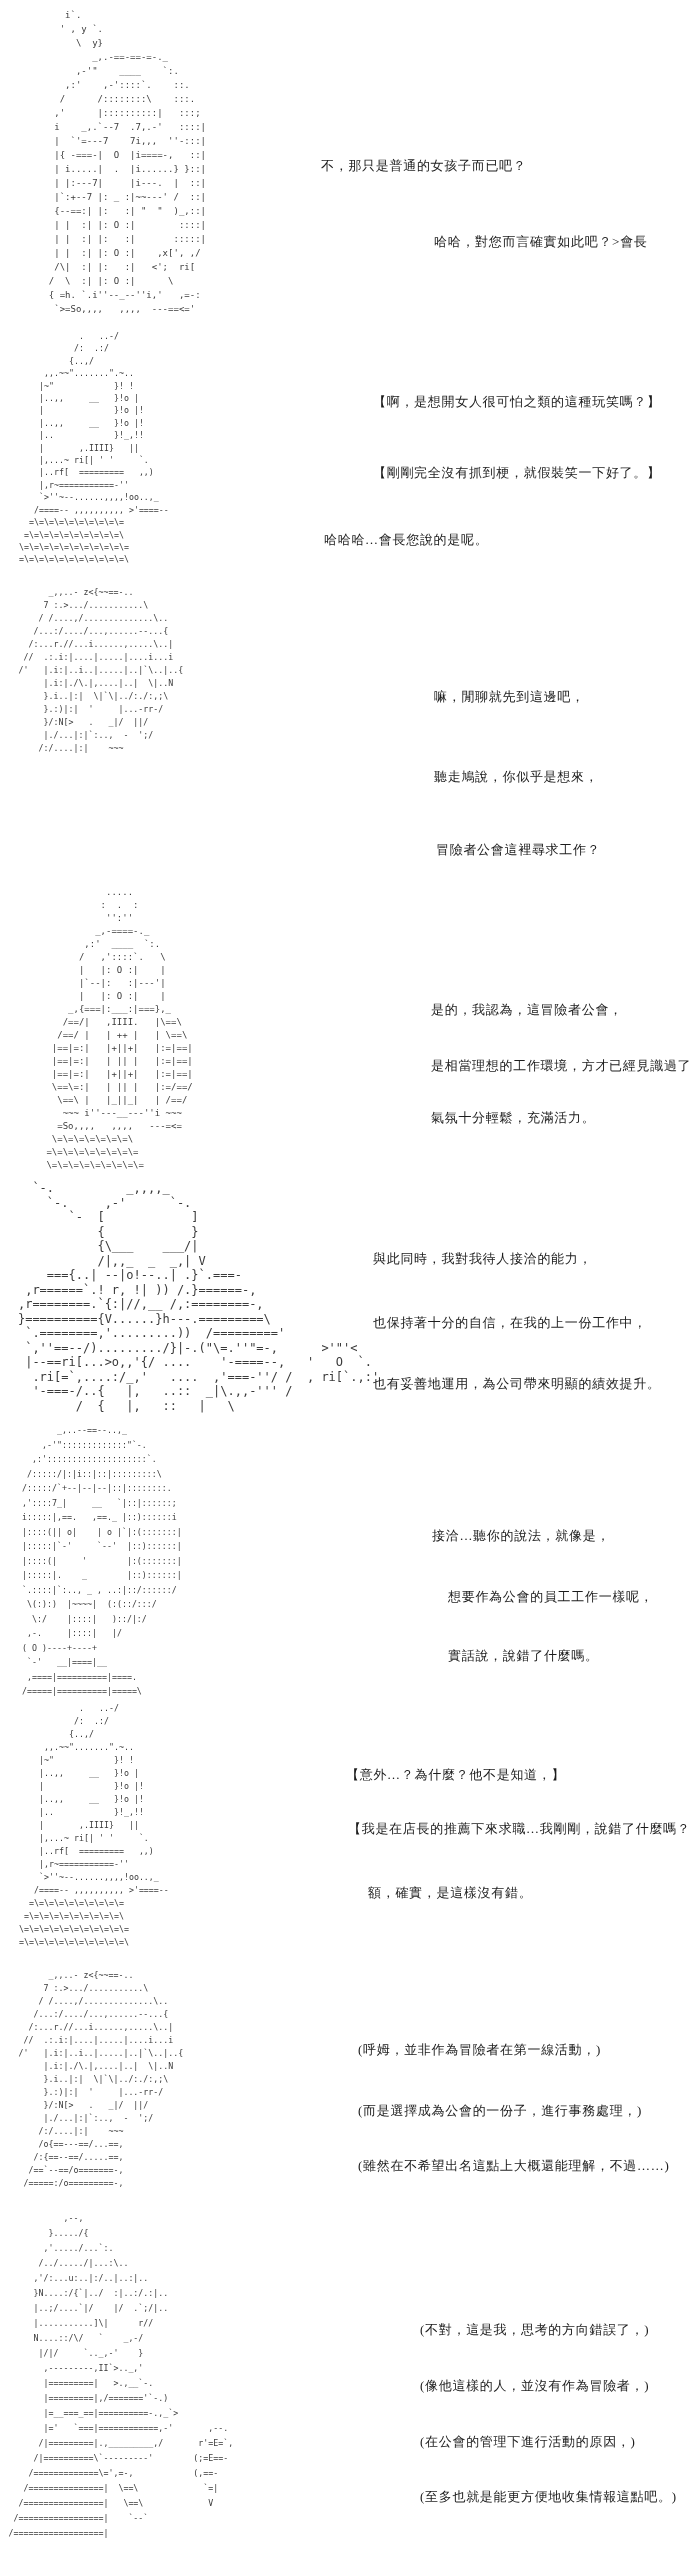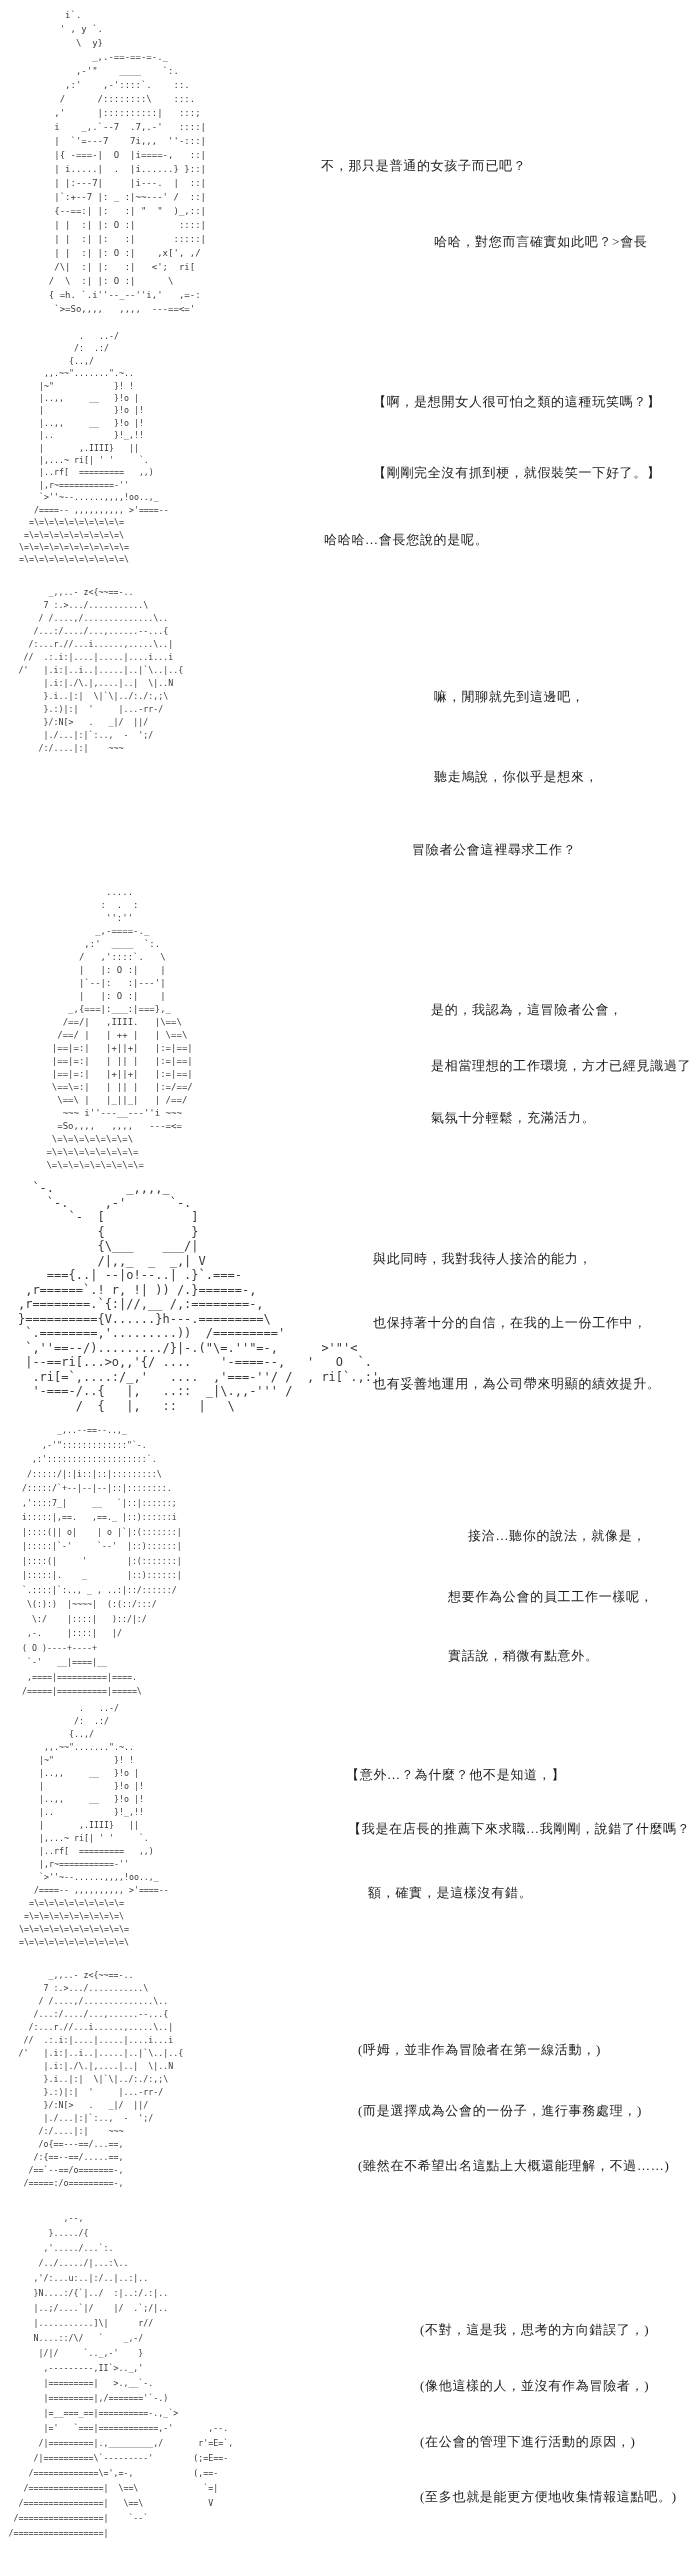--- a/index.html
+++ b/index.html
@@ -211,30 +211,30 @@
   /=================|    `--`
  /==================|</pre>
 
   <div class="dlg" style="left:321px;top:158px;">不，那只是普通的女孩子而已吧？</div>
   <div class="dlg" style="left:420px;top:234px;padding-left:14px;">哈哈，對您而言確實如此吧？&gt;會長</div>
   <div class="dlg" style="left:373px;top:394px;">【啊，是想開女人很可怕之類的這種玩笑嗎？】</div>
   <div class="dlg" style="left:373px;top:465px;">【剛剛完全沒有抓到梗，就假裝笑一下好了。】</div>
   <div class="dlg" style="left:324px;top:532px;">哈哈哈…會長您說的是呢。</div>
   <div class="dlg" style="left:434px;top:689px;">嘛，閒聊就先到這邊吧，</div>
   <div class="dlg" style="left:434px;top:769px;">聽走鳩說，你似乎是想來，</div>
-  <div class="dlg" style="left:412px;top:842px;">冒險者公會這裡尋求工作？</div>
+  <div class="dlg" style="left:436px;top:842px;">冒險者公會這裡尋求工作？</div>
   <div class="dlg" style="left:431px;top:1002px;">是的，我認為，這冒險者公會，</div>
   <div class="dlg" style="left:431px;top:1058px;">是相當理想的工作環境，方才已經見識過了，</div>
   <div class="dlg" style="left:431px;top:1110px;">氣氛十分輕鬆，充滿活力。</div>
   <div class="dlg" style="left:373px;top:1251px;">與此同時，我對我待人接洽的能力，</div>
   <div class="dlg" style="left:373px;top:1315px;">也保持著十分的自信，在我的上一份工作中，</div>
   <div class="dlg" style="left:373px;top:1376px;">也有妥善地運用，為公司帶來明顯的績效提升。</div>
-  <div class="dlg" style="left:468px;top:1528px;text-align:center;">接洽…聽你的說法，就像是，</div>
+  <div class="dlg" style="left:432px;top:1528px;text-align:center;">接洽…聽你的說法，就像是，</div>
   <div class="dlg" style="left:448px;top:1589px;">想要作為公會的員工工作一樣呢，</div>
-  <div class="dlg" style="left:448px;top:1648px;">實話說，稍微有點意外。</div>
+  <div class="dlg" style="left:448px;top:1648px;">實話說，說錯了什麼嗎。</div>
   <div class="dlg" style="left:346px;top:1767px;text-align:right;">【意外…？為什麼？他不是知道，】</div>
   <div class="dlg" style="left:348px;top:1821px;">【我是在店長的推薦下來求職…我剛剛，說錯了什麼嗎？】</div>
   <div class="dlg" style="left:344px;top:1885px;margin-left:24px;">額，確實，是這樣沒有錯。</div>
   <div class="dlg" style="left:358px;top:2042px;">(呼姆，並非作為冒險者在第一線活動，)</div>
   <div class="dlg" style="left:358px;top:2103px;">(而是選擇成為公會的一份子，進行事務處理，)</div>
   <div class="dlg" style="left:358px;top:2158px;">(雖然在不希望出名這點上大概還能理解，不過……)</div>
   <div class="dlg" style="left:420px;top:2322px;">(不對，這是我，思考的方向錯誤了，)</div>
   <div class="dlg" style="left:420px;top:2378px;">(像他這樣的人，並沒有作為冒險者，)</div>
   <div class="dlg" style="left:420px;top:2434px;">(在公會的管理下進行活動的原因，)</div>
   <div class="dlg" style="left:420px;top:2489px;">(至多也就是能更方便地收集情報這點吧。)</div>

